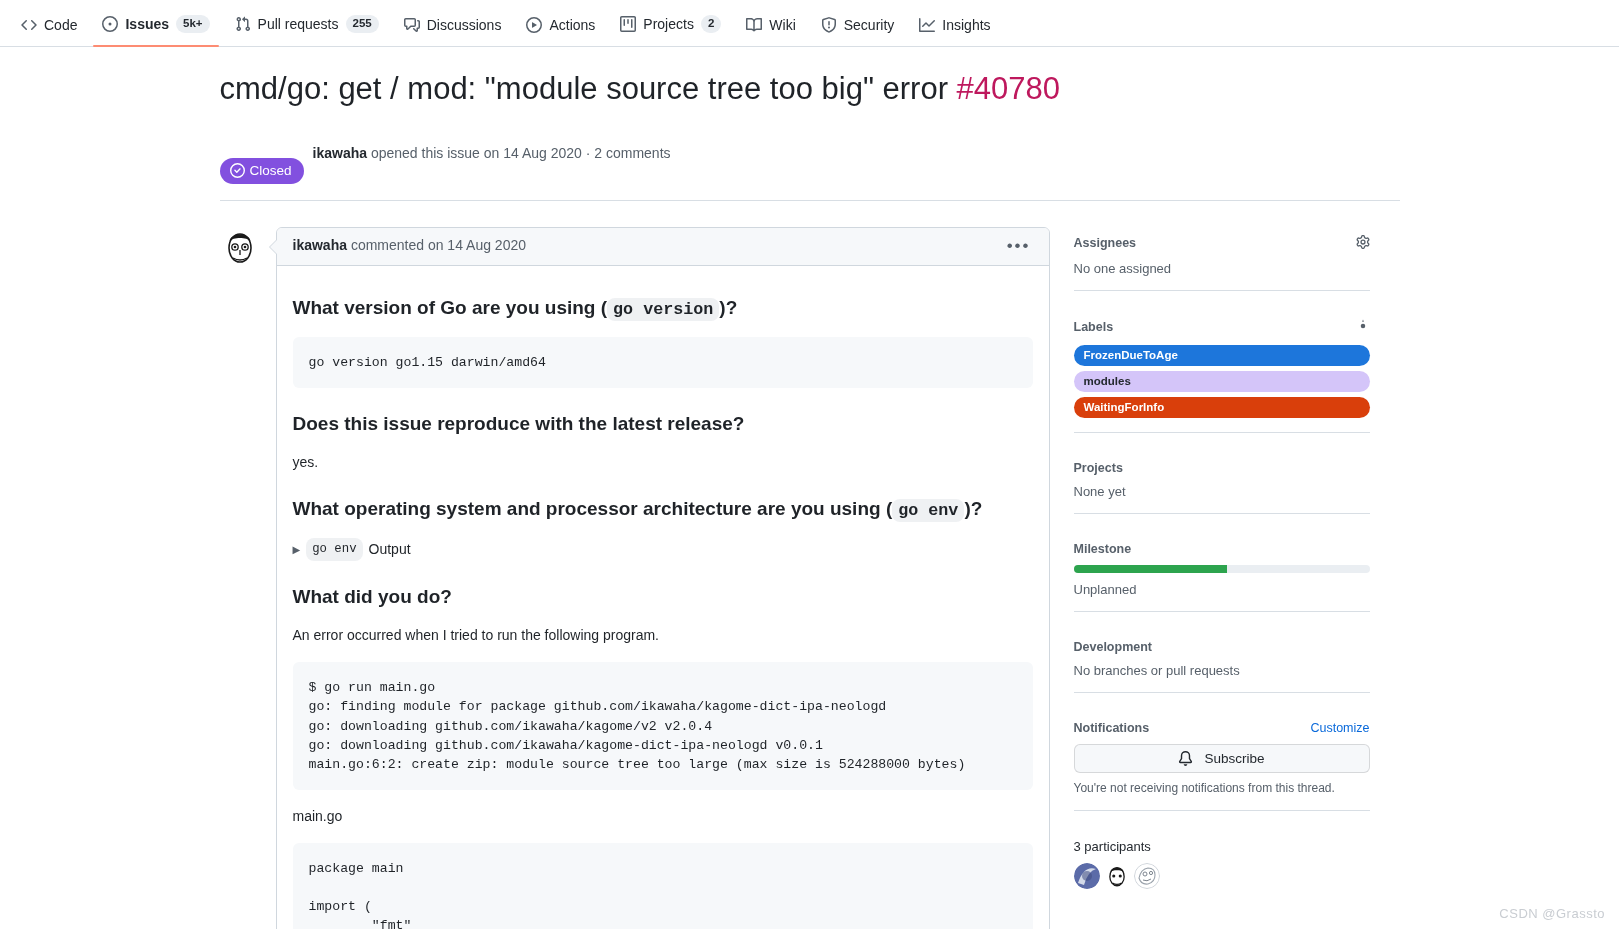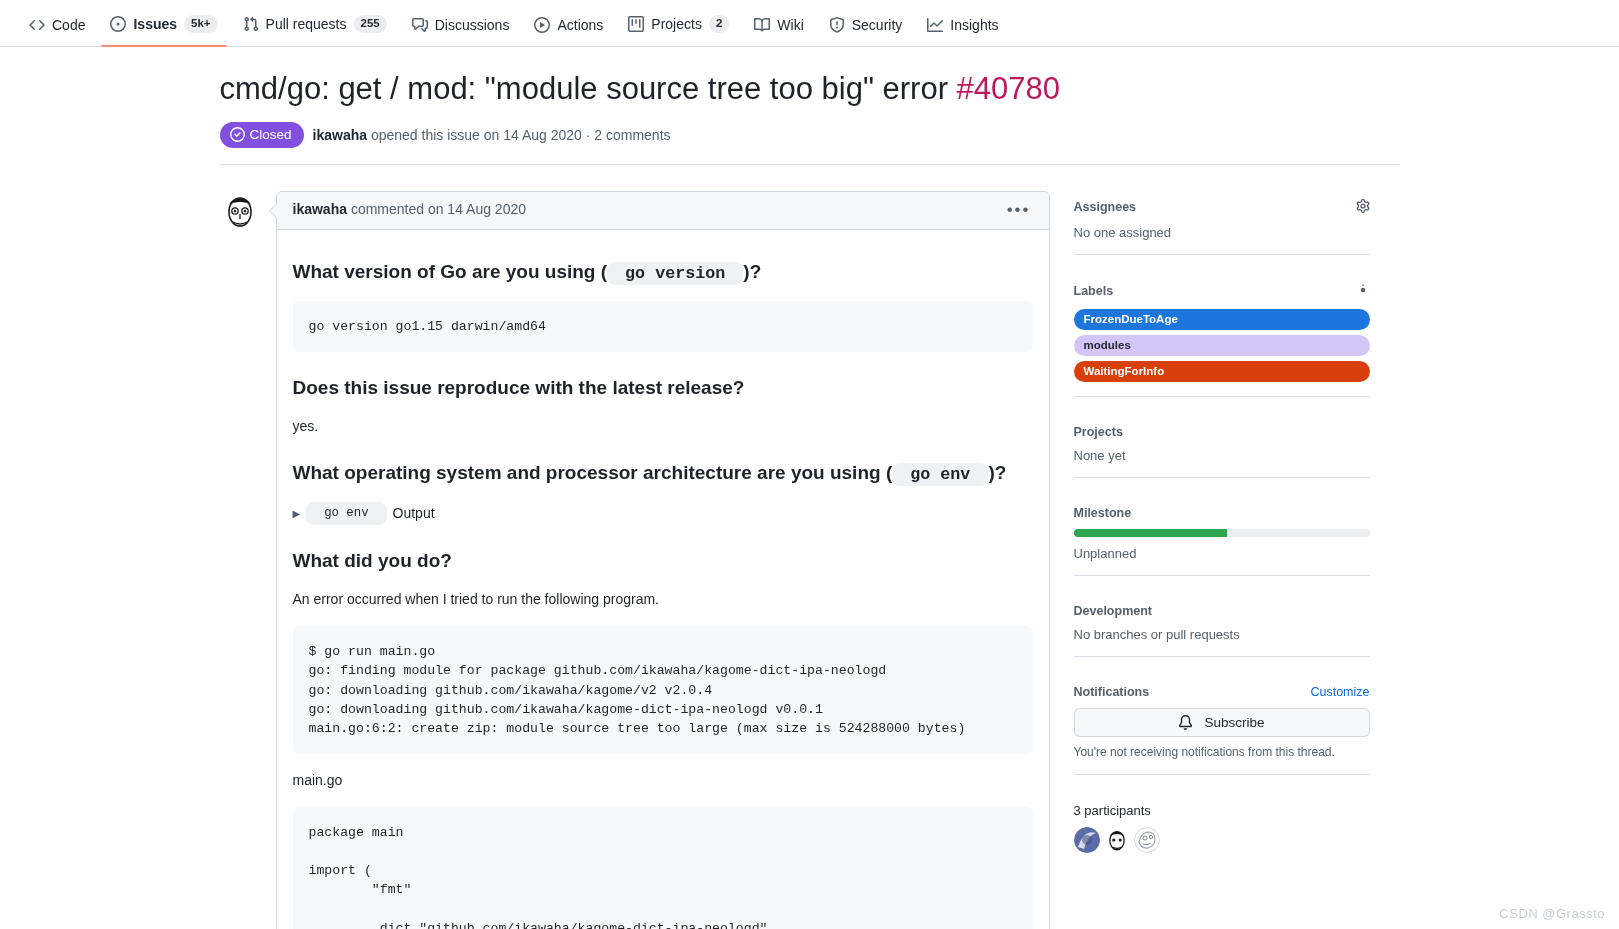--- a/index.html
+++ b/index.html
@@ -11,21 +11,21 @@
     color: #24292f;
     overflow: hidden;
   }
 
   
   .repo-nav {
     height: 47px;
     border-bottom: 1px solid #d8dee4;
     display: flex;
     align-items: flex-end;
-    padding: 0 20px;
+    padding: 0 12px;
     background: #ffffff;
   }
   .nav-item {
     display: flex;
     align-items: center;
     gap: 7px;
     padding: 0 9px 13px 9px;
     margin-right: 7px;
     font-size: 14px;
     color: #24292f;
@@ -82,20 +82,21 @@
     display: inline-flex;
     align-items: center;
     gap: 5px;
     background: #8250df;
     color: #ffffff;
     font-size: 13.5px;
     font-weight: 500;
     border-radius: 2em;
     padding: 5px 12px 5px 10px;
     line-height: 1.2;
+    margin-top: 36px;
   }
   .meta-text { font-size: 14px; color: #57606a; }
   .meta-text .author { color: #24292f; font-weight: 600; }
 
   
   .layout { display: flex; gap: 24px; padding-top: 26px; }
   .col-main { width: 830px; display: flex; gap: 16px; }
   .col-side { width: 296px; padding-top: 8px; }
 
   
@@ -162,21 +163,21 @@
     font-weight: 600;
     margin: 24px 0 16px 0;
     line-height: 1.3;
     color: #1f2328;
   }
   .comment-body p { margin: 0 0 16px 0; color: #1f2328; }
 
   code.inline {
     background: #eff1f3;
     border-radius: 8px;
-    padding: 2px 18px;
+    padding: 2px 6px;
     font-family: "Liberation Mono", "DejaVu Sans Mono", monospace;
     font-size: 0.88em;
   }
 
   pre.codeblock {
     background: #f6f8fa;
     border-radius: 6px;
     padding: 16px;
     margin: 0 0 16px 0;
     overflow: hidden;

